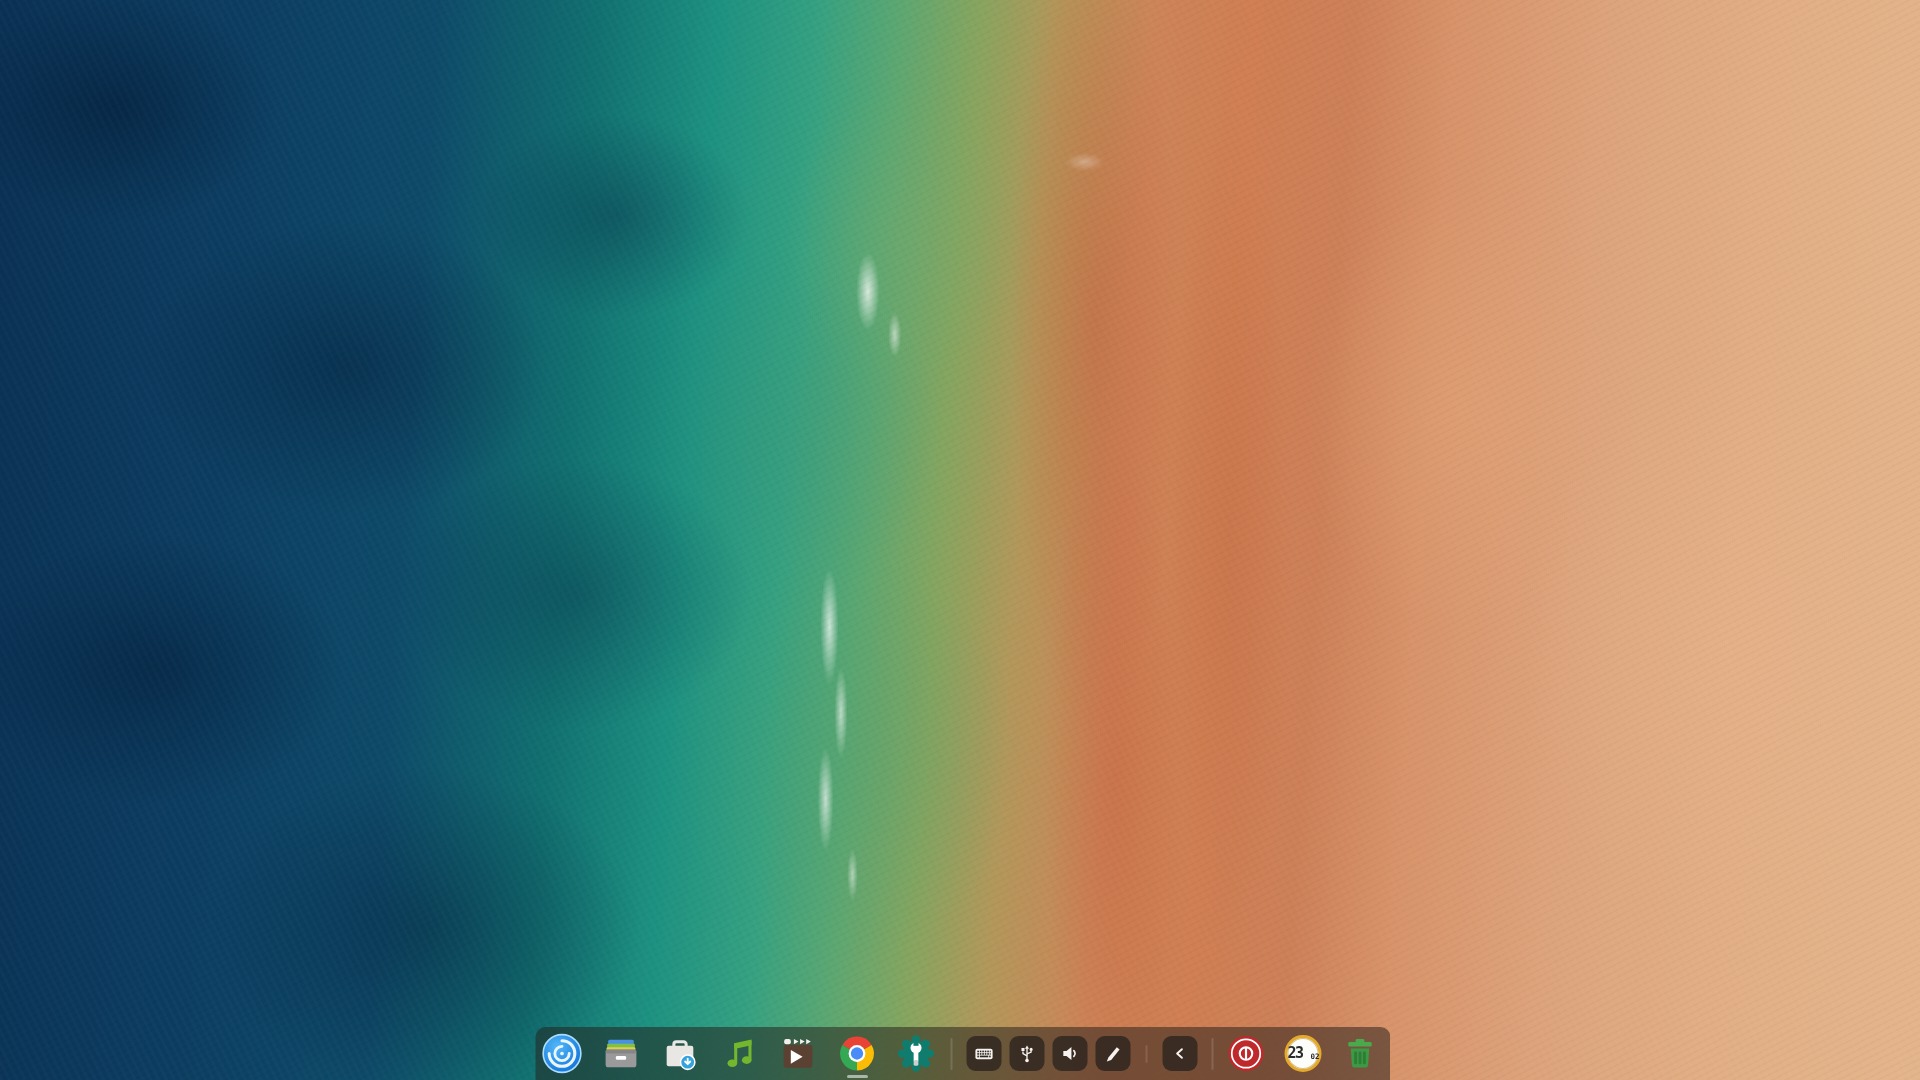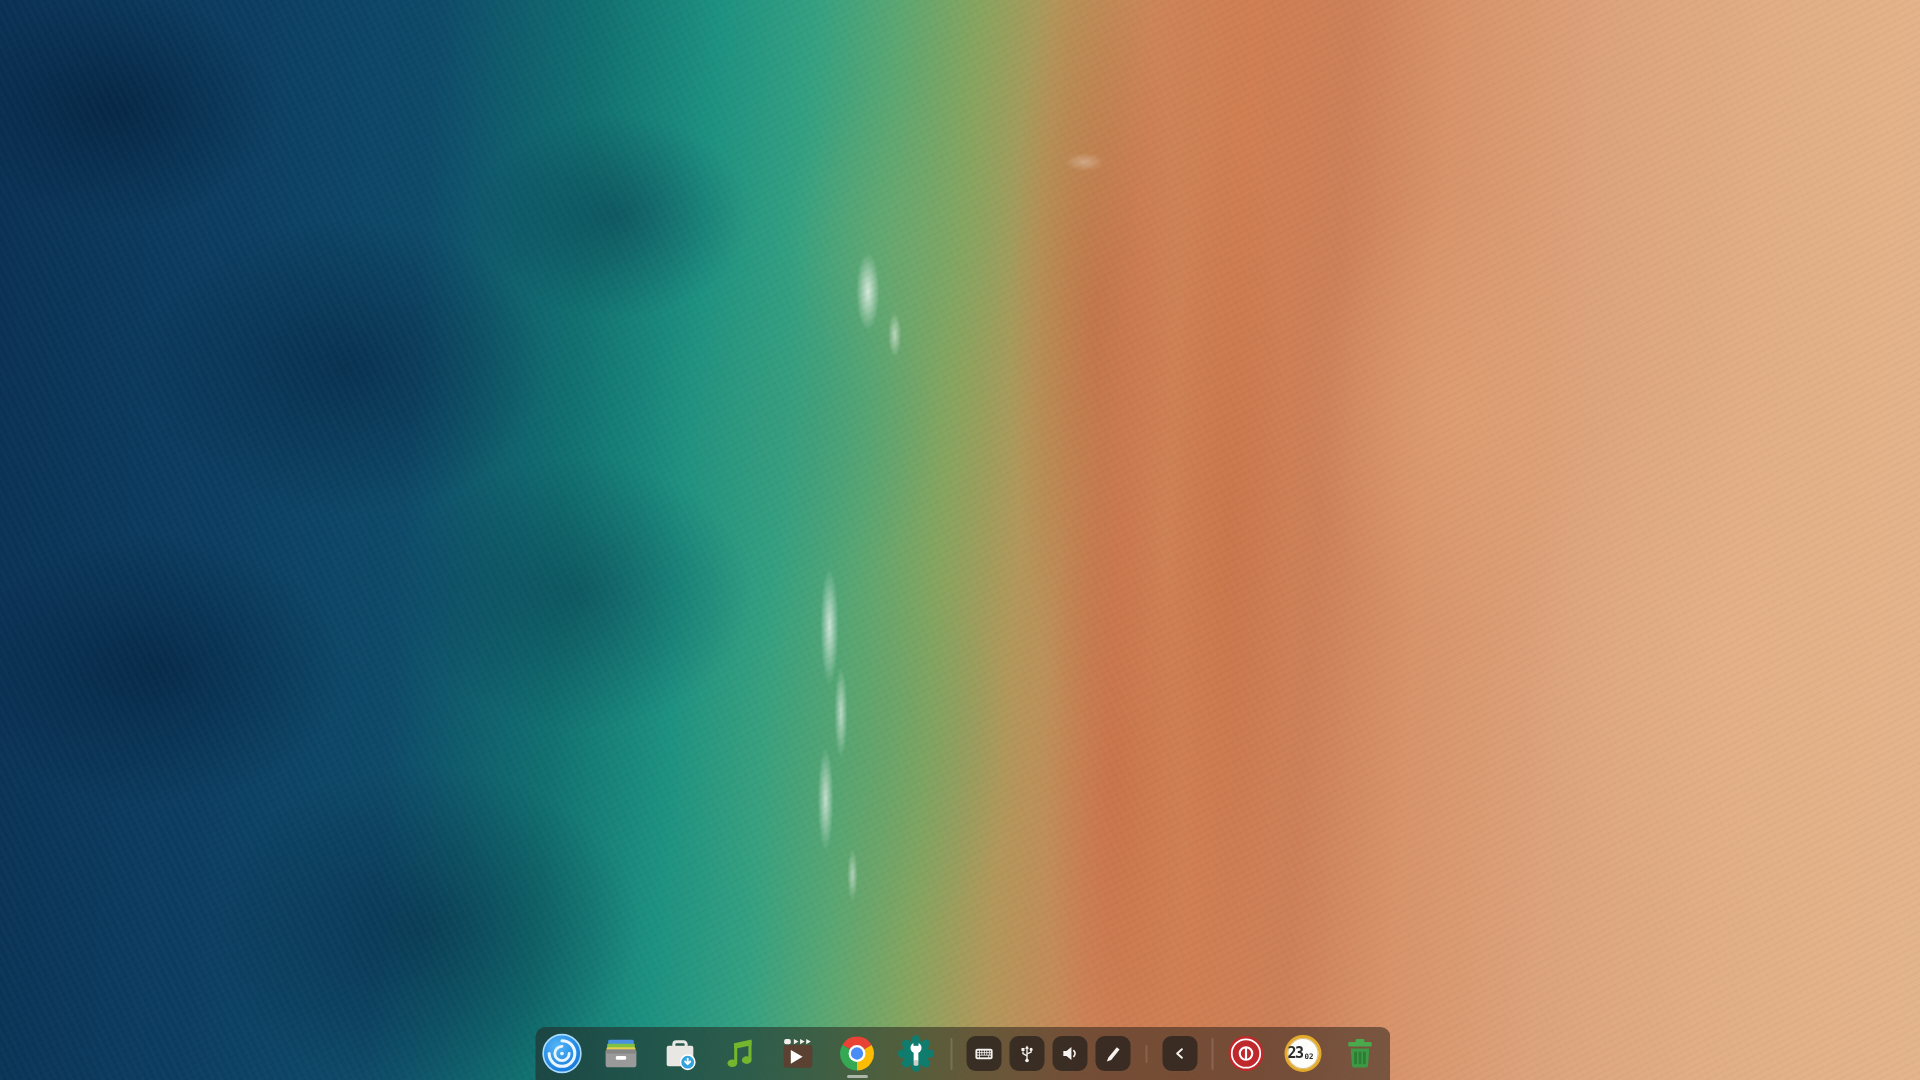--- a/index.html
+++ b/index.html
@@ -97,21 +97,21 @@
     background:#fdfdfa; border:3px solid #e4aa2b;
     box-shadow: inset 0 0 0 1px rgba(180,130,30,.5);
     display:flex; align-items:center; justify-content:flex-start;
   }
   .clock-hour {
     font-family:"DejaVu Sans Mono", monospace; font-weight:bold;
     font-size:15px; color:#2b2b2b; letter-spacing:-1.5px; line-height:1;
   }
   .clock-min {
     font-family:"DejaVu Sans Mono", monospace; font-weight:bold;
-    font-size:7.5px; color:#2b2b2b; line-height:1; margin-left:2px; transform:translateY(3px);
+    font-size:7.5px; color:#2b2b2b; line-height:1; margin-left:8px; transform:translateY(3px);
   }
 </style>
 </head>
 <body>
 
 <div class="desktop">
 
   <div class="wallpaper">
     <div class="wp-base"></div>
     <div class="wp-mottle"></div>

